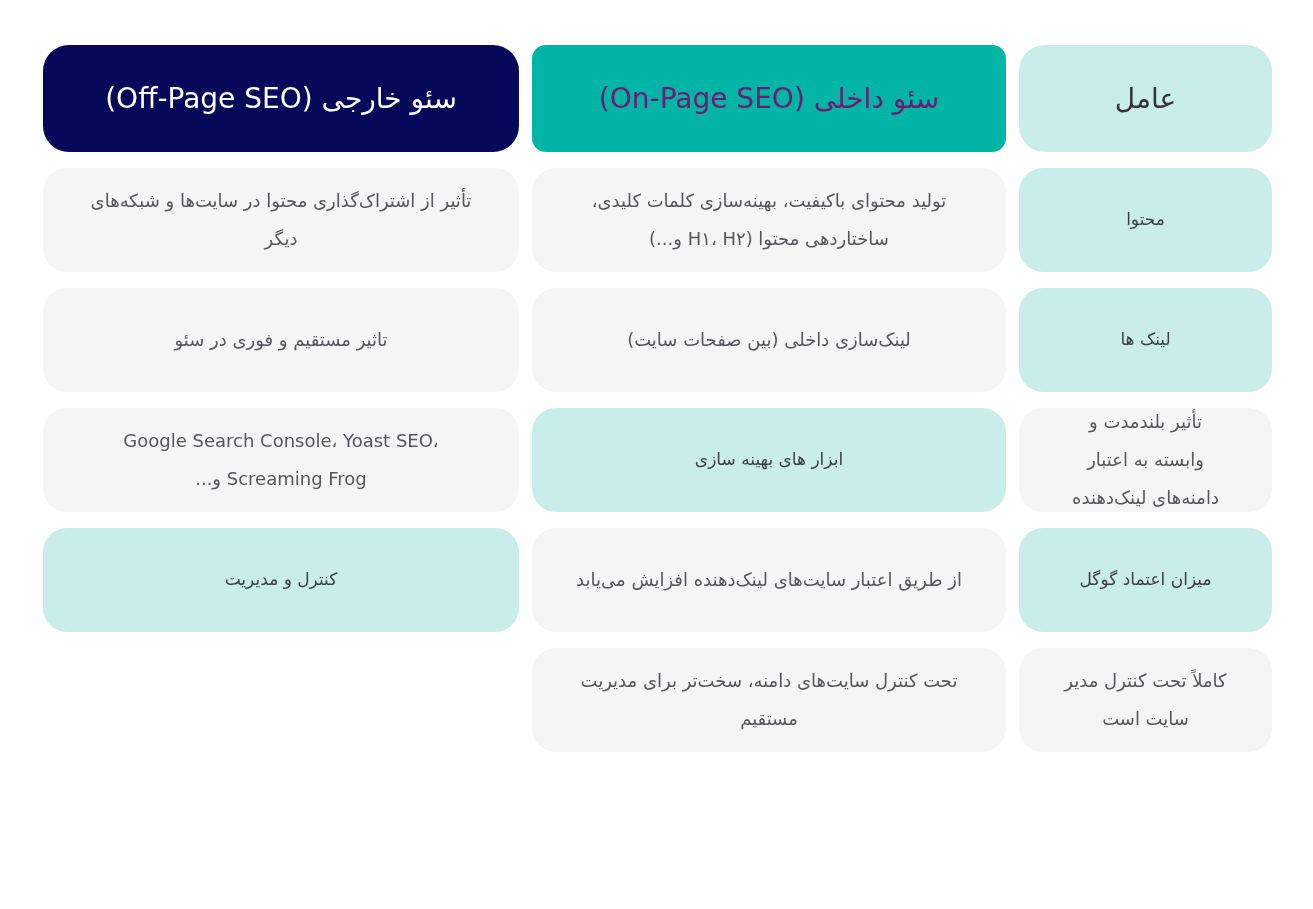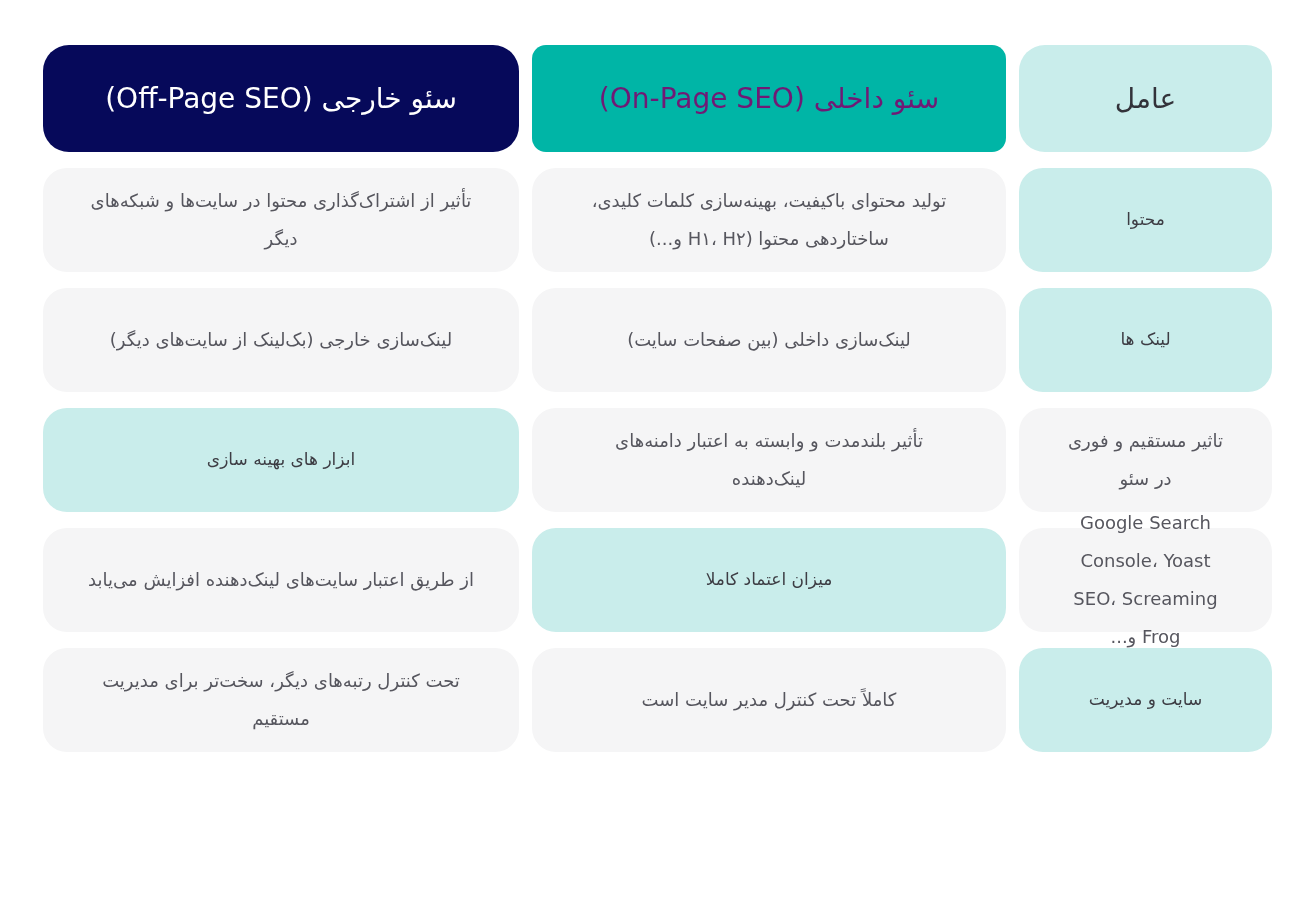--- a/index.html
+++ b/index.html
@@ -53,27 +53,26 @@
   <div class="hdr hdr-factor">عامل</div>
   <div class="hdr hdr-onpage">سئو داخلی (On-Page SEO)</div>
   <div class="hdr hdr-offpage">سئو خارجی (Off-Page SEO)</div>
 
   <div class="cell cell-factor">محتوا</div>
   <div class="cell cell-body">تولید محتوای باکیفیت، بهینه‌سازی کلمات کلیدی، ساختاردهی محتوا (H۱، H۲ و...)</div>
   <div class="cell cell-body">تأثیر از اشتراک‌گذاری محتوا در سایت‌ها و شبکه‌های دیگر</div>
 
   <div class="cell cell-factor">لینک ها</div>
   <div class="cell cell-body">لینک‌سازی داخلی (بین صفحات سایت)</div>
-  <div class="cell cell-body">لینک‌سازی خارجی (بک‌لینک از سایت‌های دیگر)</div>
 
   <div class="cell cell-body">تاثیر مستقیم و فوری در سئو</div>
   <div class="cell cell-body">تأثیر بلندمدت و وابسته به اعتبار دامنه‌های لینک‌دهنده</div>
 
   <div class="cell cell-factor">ابزار های بهینه سازی</div>
   <div class="cell cell-body">Google Search Console، Yoast SEO، Screaming Frog و...</div>
 
-  <div class="cell cell-factor">میزان اعتماد کاملا</div>
+  <div class="cell cell-factor">میزان اعتماد گوگل</div>
   <div class="cell cell-body">از طریق اعتبار سایت‌های لینک‌دهنده افزایش می‌یابد</div>
 
-  <div class="cell cell-factor">سایت و مدیریت</div>
+  <div class="cell cell-factor">کنترل و مدیریت</div>
   <div class="cell cell-body">کاملاً تحت کنترل مدیر سایت است</div>
-  <div class="cell cell-body">تحت کنترل رتبه‌های دیگر، سخت‌تر برای مدیریت مستقیم</div>
+  <div class="cell cell-body">تحت کنترل سایت‌های دامنه، سخت‌تر برای مدیریت مستقیم</div>
 </div>
 
 </body></html>

